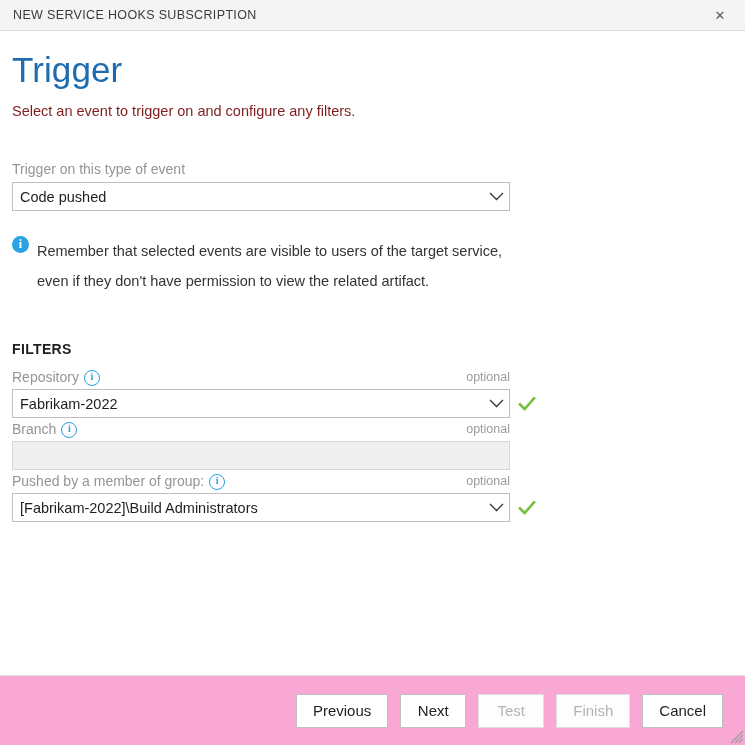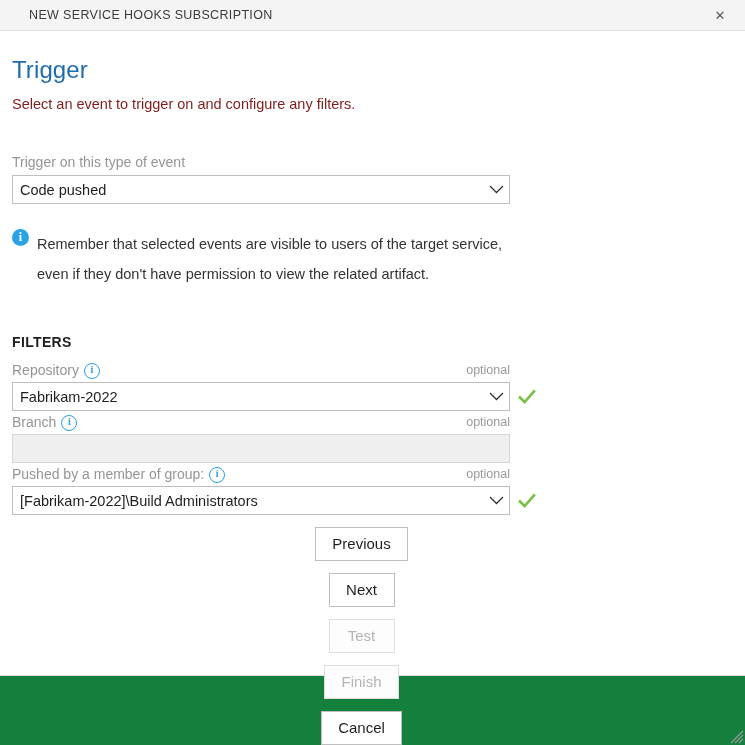--- a/index.html
+++ b/index.html
@@ -27,21 +27,21 @@
 
   
   .titlebar {
     height: 31px;
     min-height: 31px;
     background: #f4f4f4;
     border-bottom: 1px solid #e0e0e0;
     display: flex;
     align-items: center;
     justify-content: space-between;
-    padding: 0 12px 0 29px;
+    padding: 0 12px 0 13px;
     box-sizing: border-box;
   }
   .titlebar-text {
     font-size: 12.5px;
     letter-spacing: 0.35px;
     color: #3b3b3b;
     font-weight: 400;
     white-space: nowrap;
   }
   .close-btn {
@@ -58,25 +58,25 @@
 
   
   .content {
     flex: 1 1 auto;
     padding: 18px 12px 0 12px;
     box-sizing: border-box;
     overflow: hidden;
     position: relative;
   }
   .page-title {
-    font-size: 24px;
+    font-size: 35px;
     line-height: 42px;
     font-weight: 300;
     color: #1d6cb0;
-    margin: 0 0 5px 0;
+    margin: 0 0 12px 0;
     letter-spacing: 0.1px;
   }
   .page-subtitle {
     font-size: 14.5px;
     color: #7f1d1d;
     margin: 0 0 42px 0;
     font-weight: 400;
   }
 
   .field-label {
@@ -214,30 +214,29 @@
     letter-spacing: 0.35px;
     margin: 45px 0 12px 0;
   }
 
   .field-block { margin-bottom: 3px; }
 
   
   .footer {
     height: 70px;
     min-height: 70px;
-    background: #15803d;
+    background: #f9a8d4;
     border-top: 1px solid #dddddd;
     display: flex;
     align-items: center;
     justify-content: flex-end;
     padding-right: 22px;
     gap: 12px;
     box-sizing: border-box;
     position: relative;
-    flex-direction: column;
   }
   .btn {
     min-width: 66px;
     height: 34px;
     padding: 0 16px;
     box-sizing: border-box;
     background: #ffffff;
     border: 1px solid #bfbfbf;
     font-family: "Liberation Sans", sans-serif;
     font-size: 15px;

